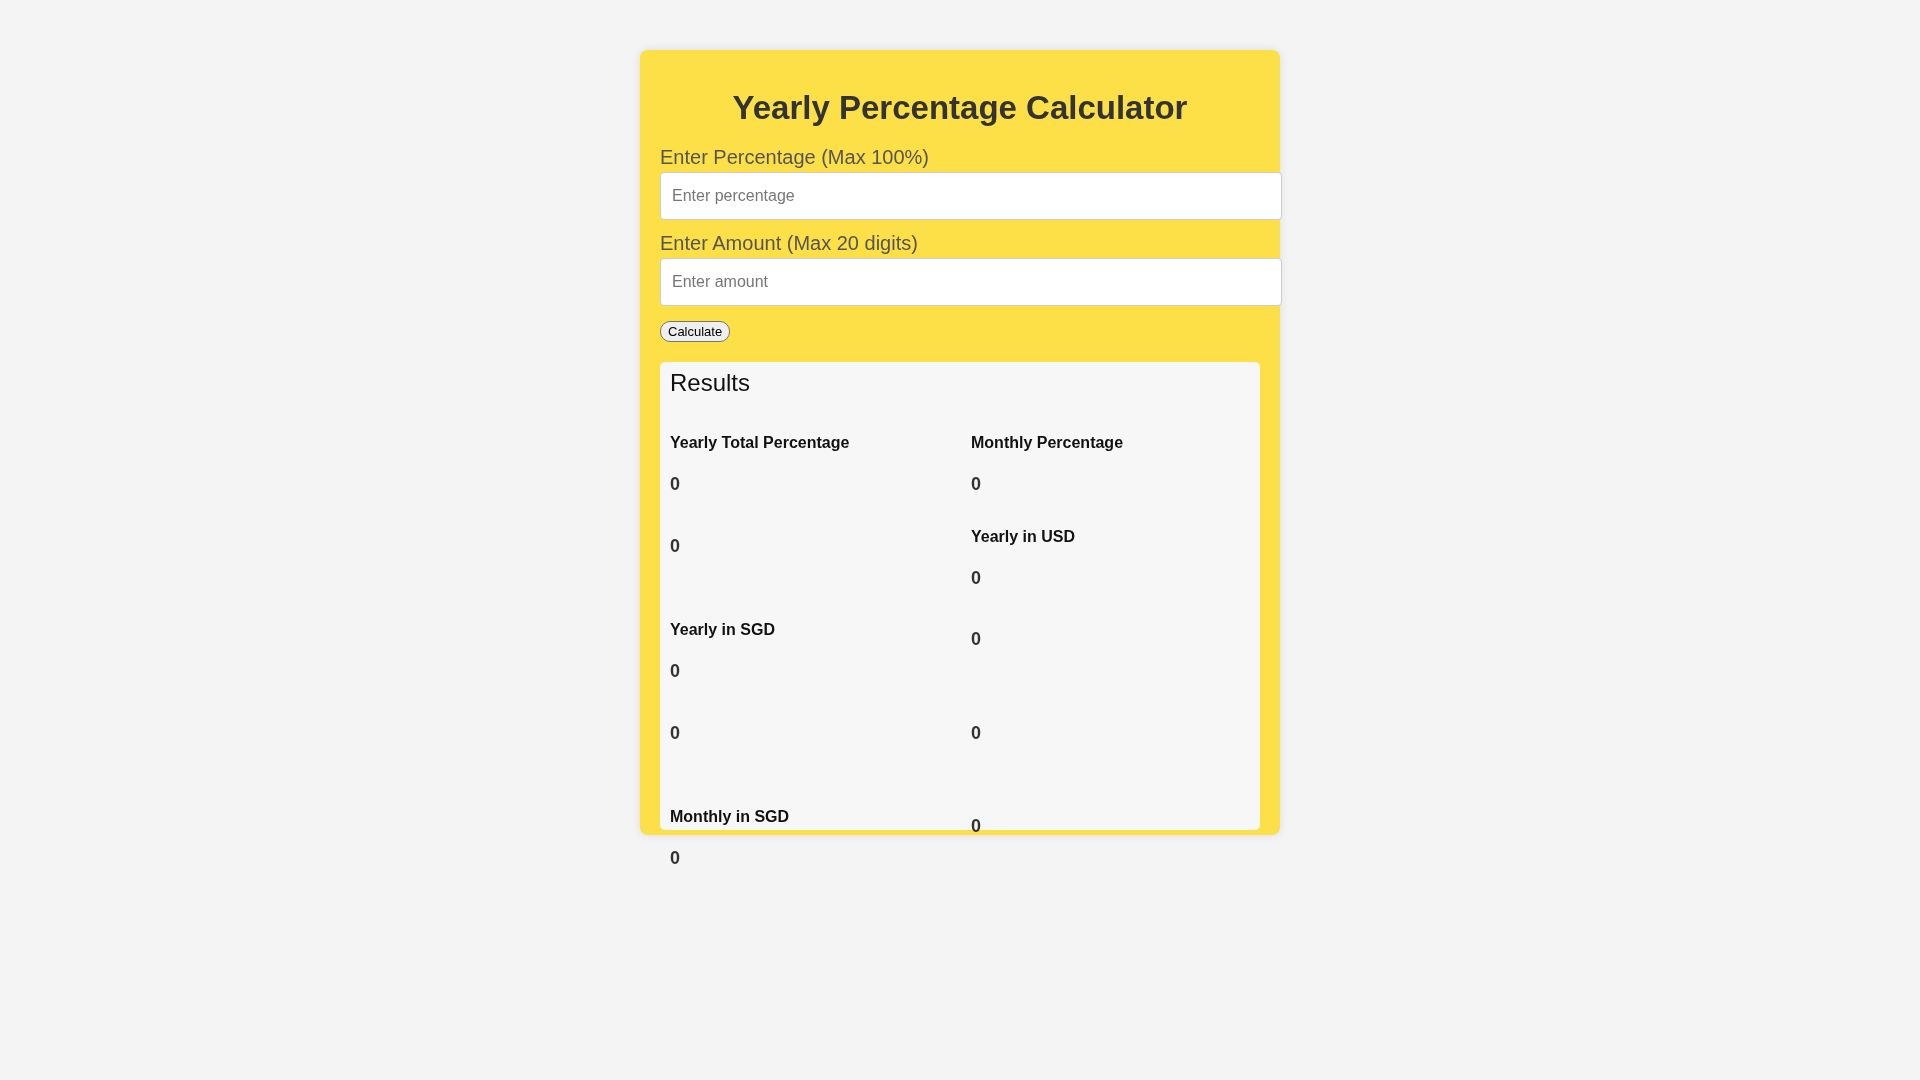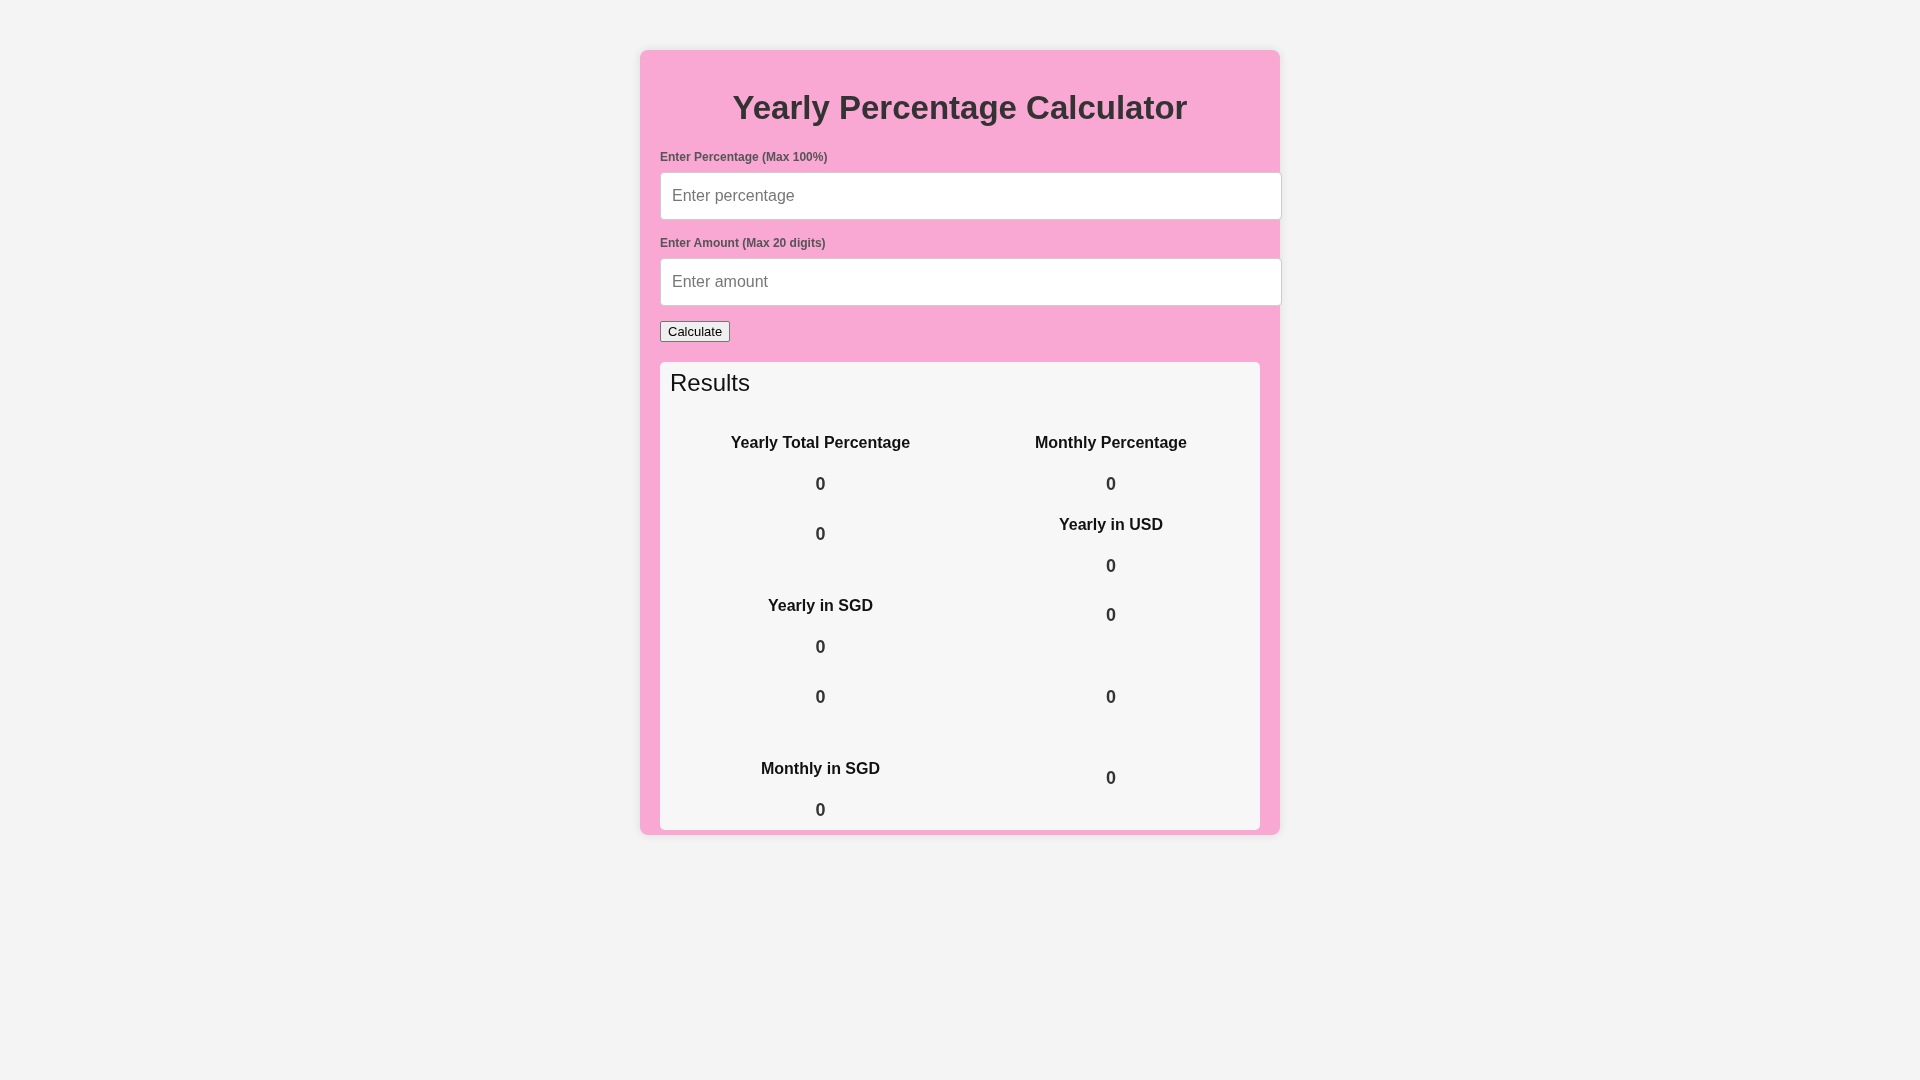--- a/index.html
+++ b/index.html
@@ -11,39 +11,39 @@
       font-family: "Liberation Sans", sans-serif;
       overflow: hidden;
     }
     .card {
       position: absolute;
       left: 640px;
       top: 50px;
       width: 640px;
       height: 785px;
       box-sizing: border-box;
-      background: #f9a8d4;
+      background: #fde047;
       border-radius: 8px;
       box-shadow: 0 0 10px rgba(0,0,0,0.10);
       padding: 0 20px;
     }
     .title {
       margin: 0;
       padding-top: 38px;
       text-align: center;
       font-size: 33px;
       font-weight: bold;
       color: #333333;
       line-height: 40px;
     }
     .field-label {
       display: block;
       margin-top: 20px;
-      font-size: 12px;
-      font-weight: bold;
+      font-size: 20px;
+      font-weight: normal;
       color: #555555;
       line-height: 18px;
     }
     .field-label.second { margin-top: 14px; }
     .text-input {
       display: block;
       width: 622px;
       height: 48px;
       box-sizing: border-box;
       margin-top: 6px;
@@ -60,21 +60,21 @@
     .calc-button {
       display: block;
       margin-top: 15px;
       height: 21px;
       padding: 0 7px;
       font-family: "Liberation Sans", sans-serif;
       font-size: 13px;
       color: #000;
       background: #efefef;
       border: 1px solid #767676;
-      border-radius: 2px;
+      border-radius: 10px;
       cursor: pointer;
     }
     .results {
       margin-top: 20px;
       width: 600px;
       height: 468px;
       box-sizing: border-box;
       background: #f7f7f7;
       border-radius: 5px;
       padding: 10px 10px;
@@ -83,22 +83,21 @@
       margin: 0;
       font-size: 24px;
       font-weight: normal;
       color: #111;
       line-height: 22px;
     }
     .results-grid {
       margin-top: 27px;
       display: grid;
       grid-template-columns: 301px 280px;
-      row-gap: 0;
-      text-align: center;
+      row-gap: 12px;
     }
     .result-item {
       height: 81.5px;
     }
     .result-label {
       font-size: 16px;
       font-weight: bold;
       color: #111;
       line-height: 20px;
       margin: 0;

